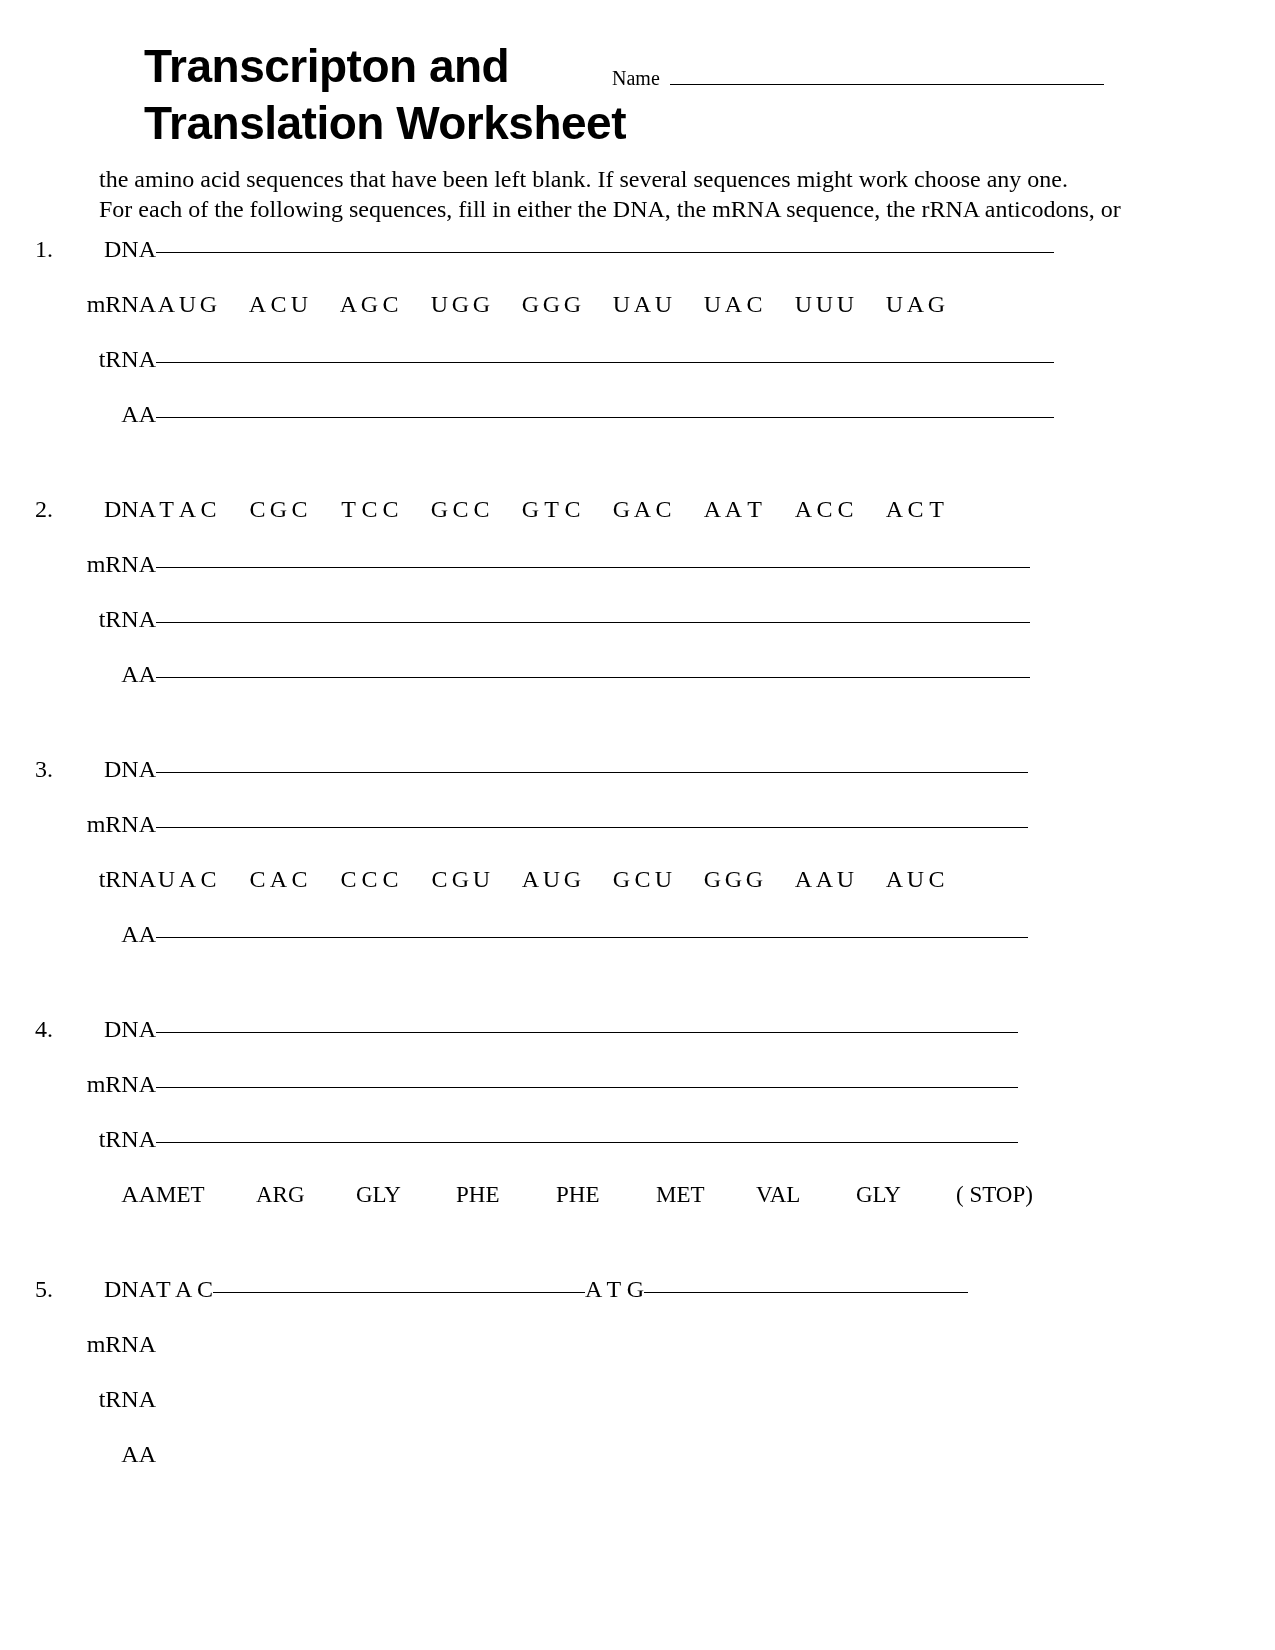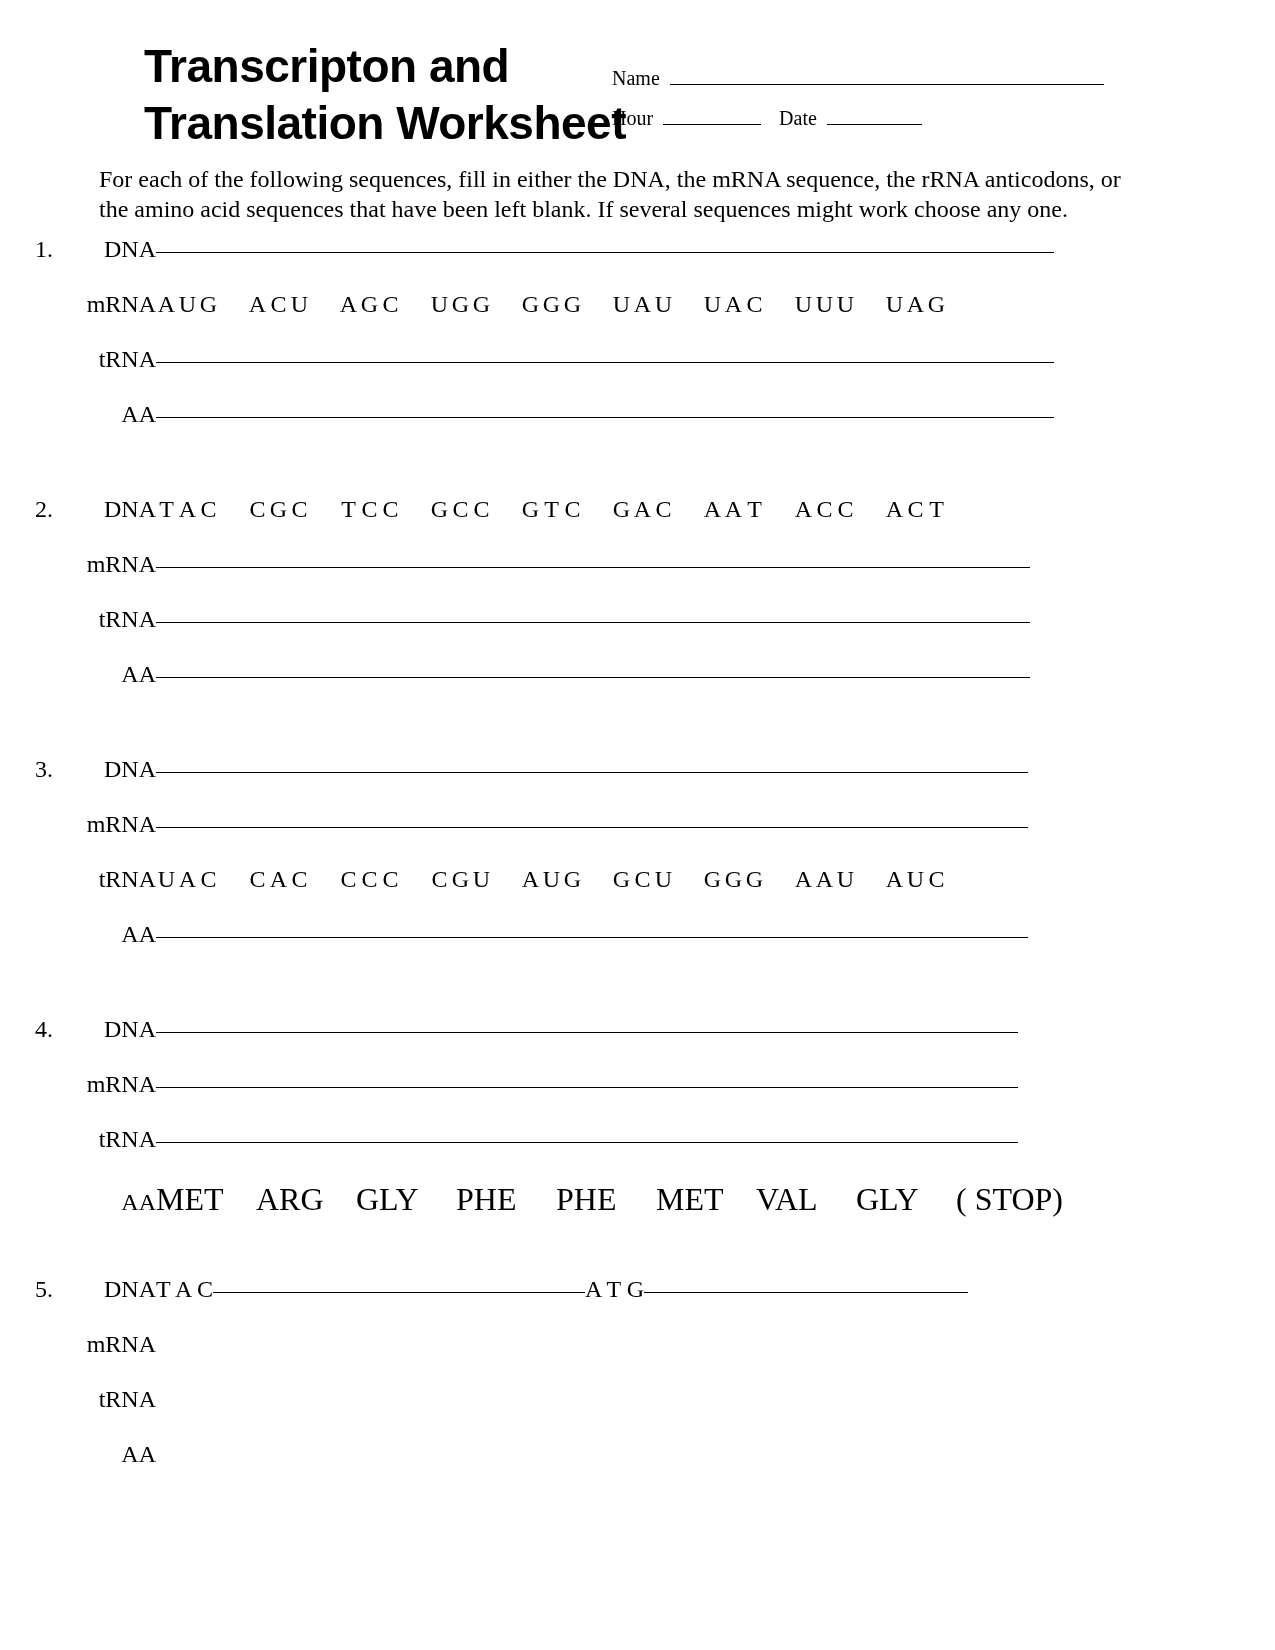--- a/index.html
+++ b/index.html
@@ -144,21 +144,21 @@
   }
   .codon {
     display: inline-block;
     margin-right: 28px;
   }
   .codon .b { display: inline-block; width: 21px; text-align: center; }
   .seq-aa .codon-aa {
     display: inline-block;
     width: 100px;
     text-align: left;
-    font-size: 32px;
+    font-size: 23px;
   }
 
   
   .mixed { display: flex; align-items: baseline; font-size: 24px; }
   .mixed .txt { display: inline-block; white-space: pre; }
   .mixed .sp { display: inline-block; }
 </style>
 </head>
 <body>
 
@@ -169,33 +169,26 @@
     <div class="title-block">
       <div class="title-line">Transcripton and</div>
       <div class="title-line">Translation Worksheet</div>
     </div>
 
     <div class="namebox">
       <div class="name-row">
         <span class="field-label">Name</span>
         <span class="rule rule-name"></span>
       </div>
-      <div class="hour-row">
-        <span class="field-label">Hour</span>
-        <span class="rule rule-hour"></span>
-        <span class="gap-date"></span>
-        <span class="field-label">Date</span>
-        <span class="rule rule-date"></span>
-      </div>
     </div>
   </div>
 
   <div class="instructions">
+    <div>the amino acid sequences that have been left blank.  If several sequences might work choose any one.</div>
     <div>For each of the following sequences, fill in either the DNA, the mRNA sequence, the rRNA anticodons, or</div>
-    <div>the amino acid sequences that have been left blank.  If several sequences might work choose any one.</div>
   </div>
 
   <div class="problems" id="problems-root">
       <div class="problem">
         <div class="row">
           <div class="num">1.</div>
           <div class="lbl">DNA</div>
           <div class="content">
             <span class="blank blank-full"></span>
           </div>

